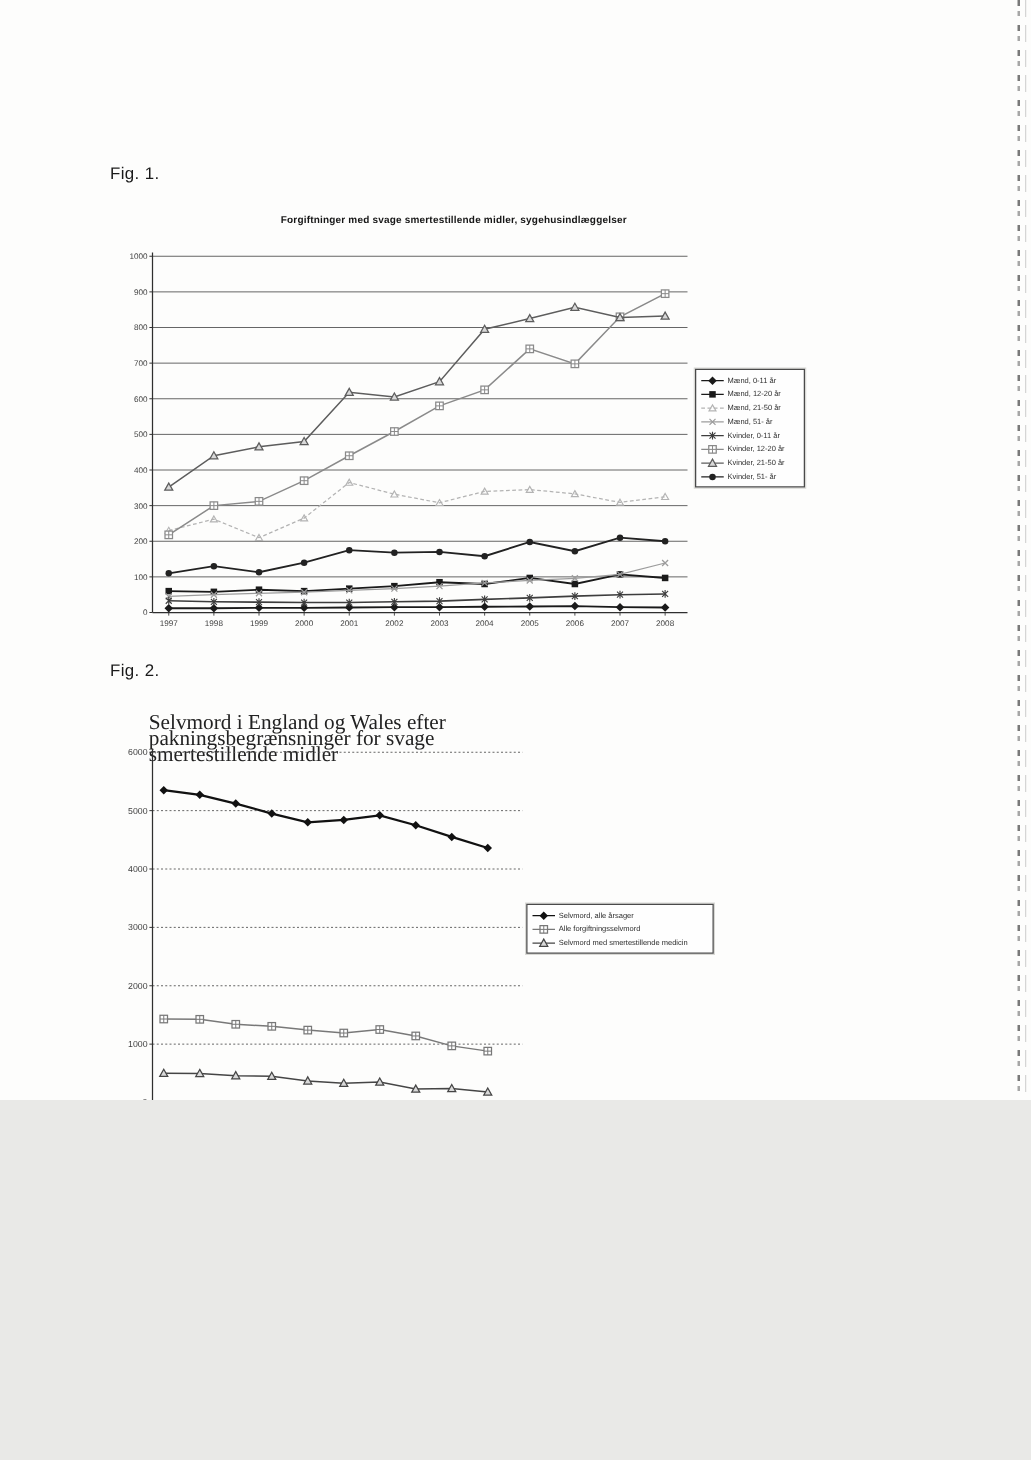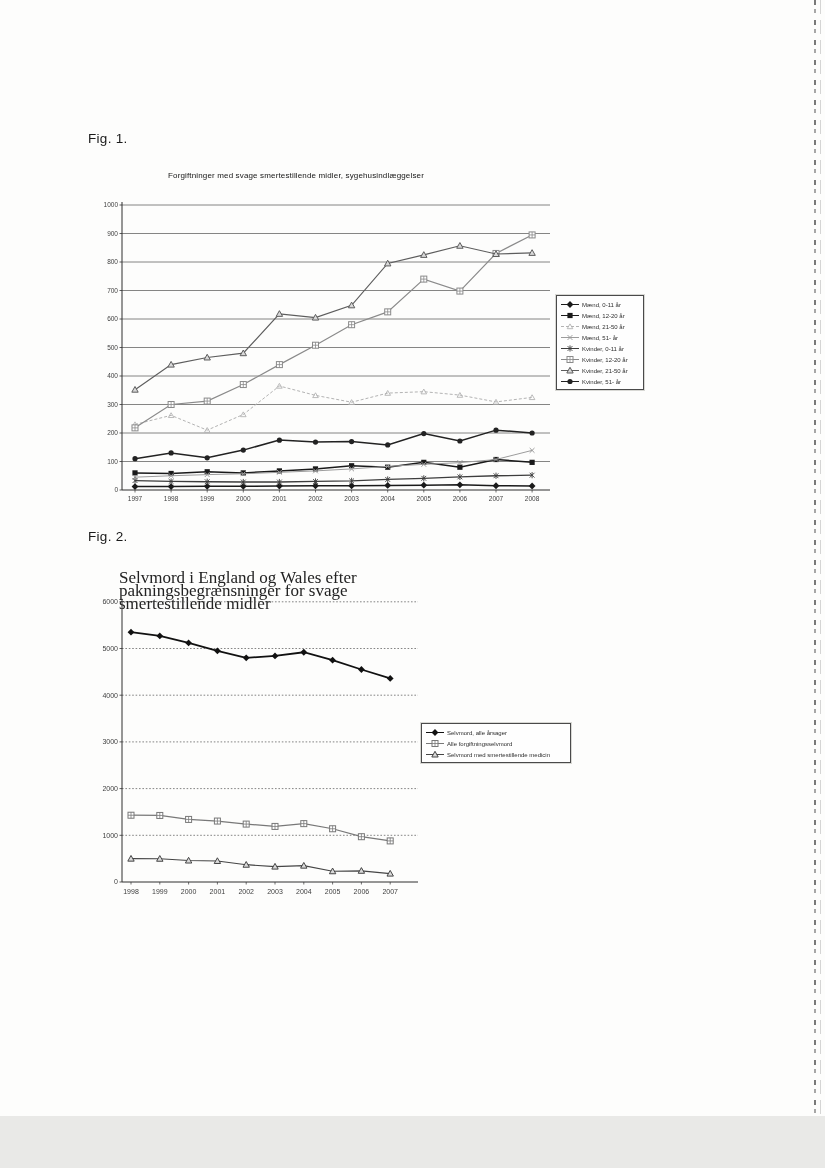--- a/index.html
+++ b/index.html
@@ -1,26 +1,26 @@
 <!DOCTYPE html>
 <html><head>
 <meta charset="utf-8">
 <style>
   html,body{margin:0;padding:0;background:#e9e9e7;}
   .page{
-    position:relative;width:825px;height:1116px;margin:0 auto;
+    position:relative;width:825px;height:880px;margin:0 auto;
     background:#fdfdfc;overflow:hidden;
     font-family:"Liberation Sans",sans-serif;color:#1c1c1c;
   }
   .fig-label{position:absolute;font-size:13.5px;color:#1a1a1a;letter-spacing:.3px;}
   #fig1-label{left:88px;top:131px;}
   #fig2-label{left:88px;top:529px;}
   .chart1-title{
-    position:absolute;left:168px;top:171px;width:390px;
-    font-size:8px;font-weight:normal;color:#161616;letter-spacing:.15px;
+    position:absolute;left:168px;top:171px;width:390px;text-align:center;
+    font-size:8px;font-weight:bold;color:#161616;letter-spacing:.15px;
   }
   .chart2-title{
     position:absolute;left:119px;top:571px;width:312px;
     font-family:"Liberation Serif",serif;font-size:17px;color:#222;line-height:13px;
   }
   .chart-svg{position:absolute;}
   #chart1-svg{left:85px;top:195px;}
   #chart2-svg{left:88px;top:595px;}
   svg text{font-family:"Liberation Sans",sans-serif;fill:#3f3f3f;}
   .legend{

